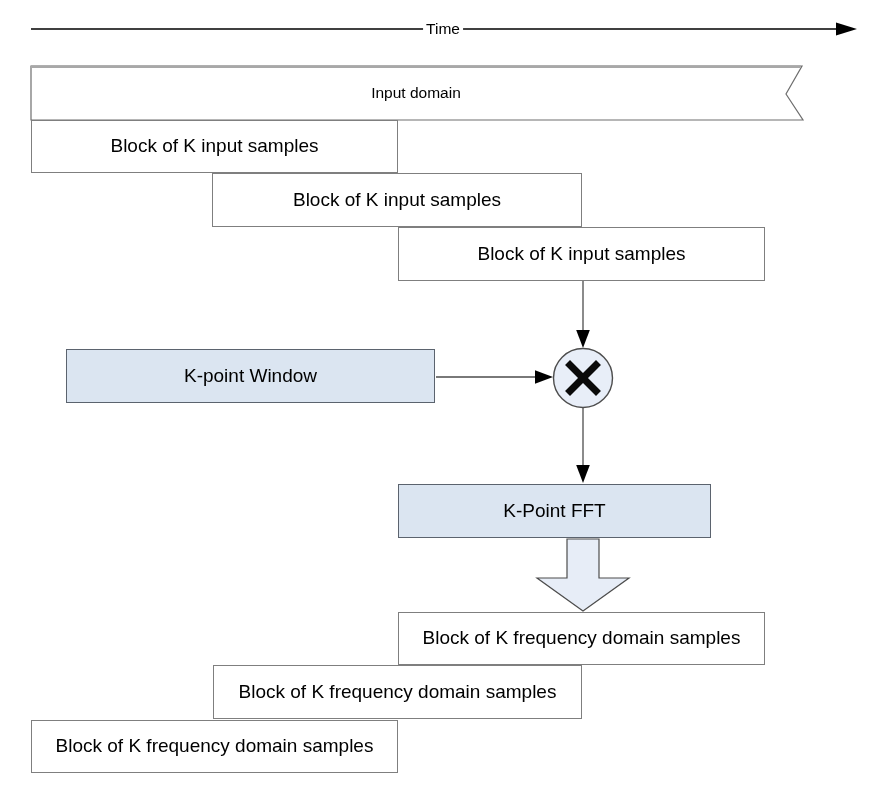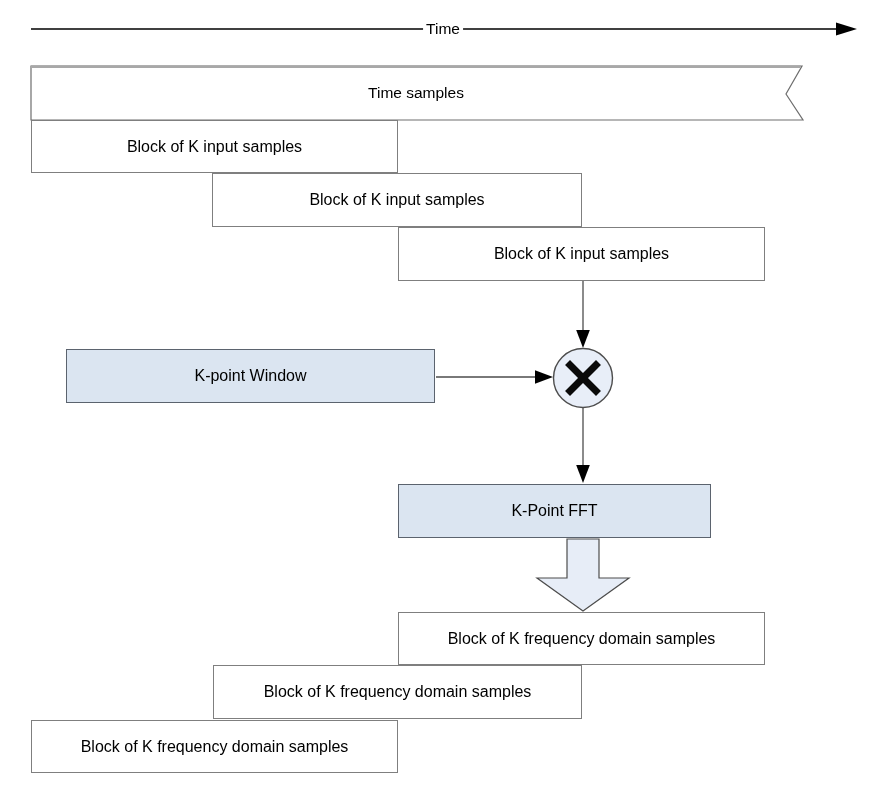--- a/index.html
+++ b/index.html
@@ -9,21 +9,21 @@
     background:#ffffff;
     font-family:"Liberation Sans", sans-serif;
     color:#000;
     overflow:hidden;
   }
   #wires { position:absolute; left:0; top:0; z-index:1; }
   .box {
     position:absolute;
     box-sizing:border-box;
     display:flex; align-items:center; justify-content:center;
-    font-size:16px; line-height:1.1;
+    font-size:19px; line-height:1.1;
     background:#ffffff;
     border:1px solid #7f7f7f;
     z-index:2;
     white-space:nowrap;
   }
   .box.blue {
     background:#dbe5f1;
     border:1px solid #5b636e;
   }
   .floating-label {
@@ -90,21 +90,21 @@
     <g>
       <line x1="583" y1="408" x2="583" y2="469" stroke="#4d4d4d" stroke-width="1.3"></line>
       <polygon points="583,483 576.2,465 589.8,465" fill="#000000"></polygon>
     </g>
 
     <polygon points="567,539 567,578 537,578 583,611 629,578 599,578 599,539" fill="#e7edf7" stroke="#4d4d4d" stroke-width="1.2"></polygon>
   </svg>
 
   <div class="floating-label" id="time-label">Time</div>
 
-  <div class="floating-label" id="input-samples-label">Time samples</div>
+  <div class="floating-label" id="input-samples-label">Input domain</div>
 
   <div class="box" id="input-block-1">
     <span>Block of K input samples</span>
   </div>
   <div class="box" id="input-block-2">
     <span>Block of K input samples</span>
   </div>
   <div class="box" id="input-block-3">
     <span>Block of K input samples</span>
   </div>

